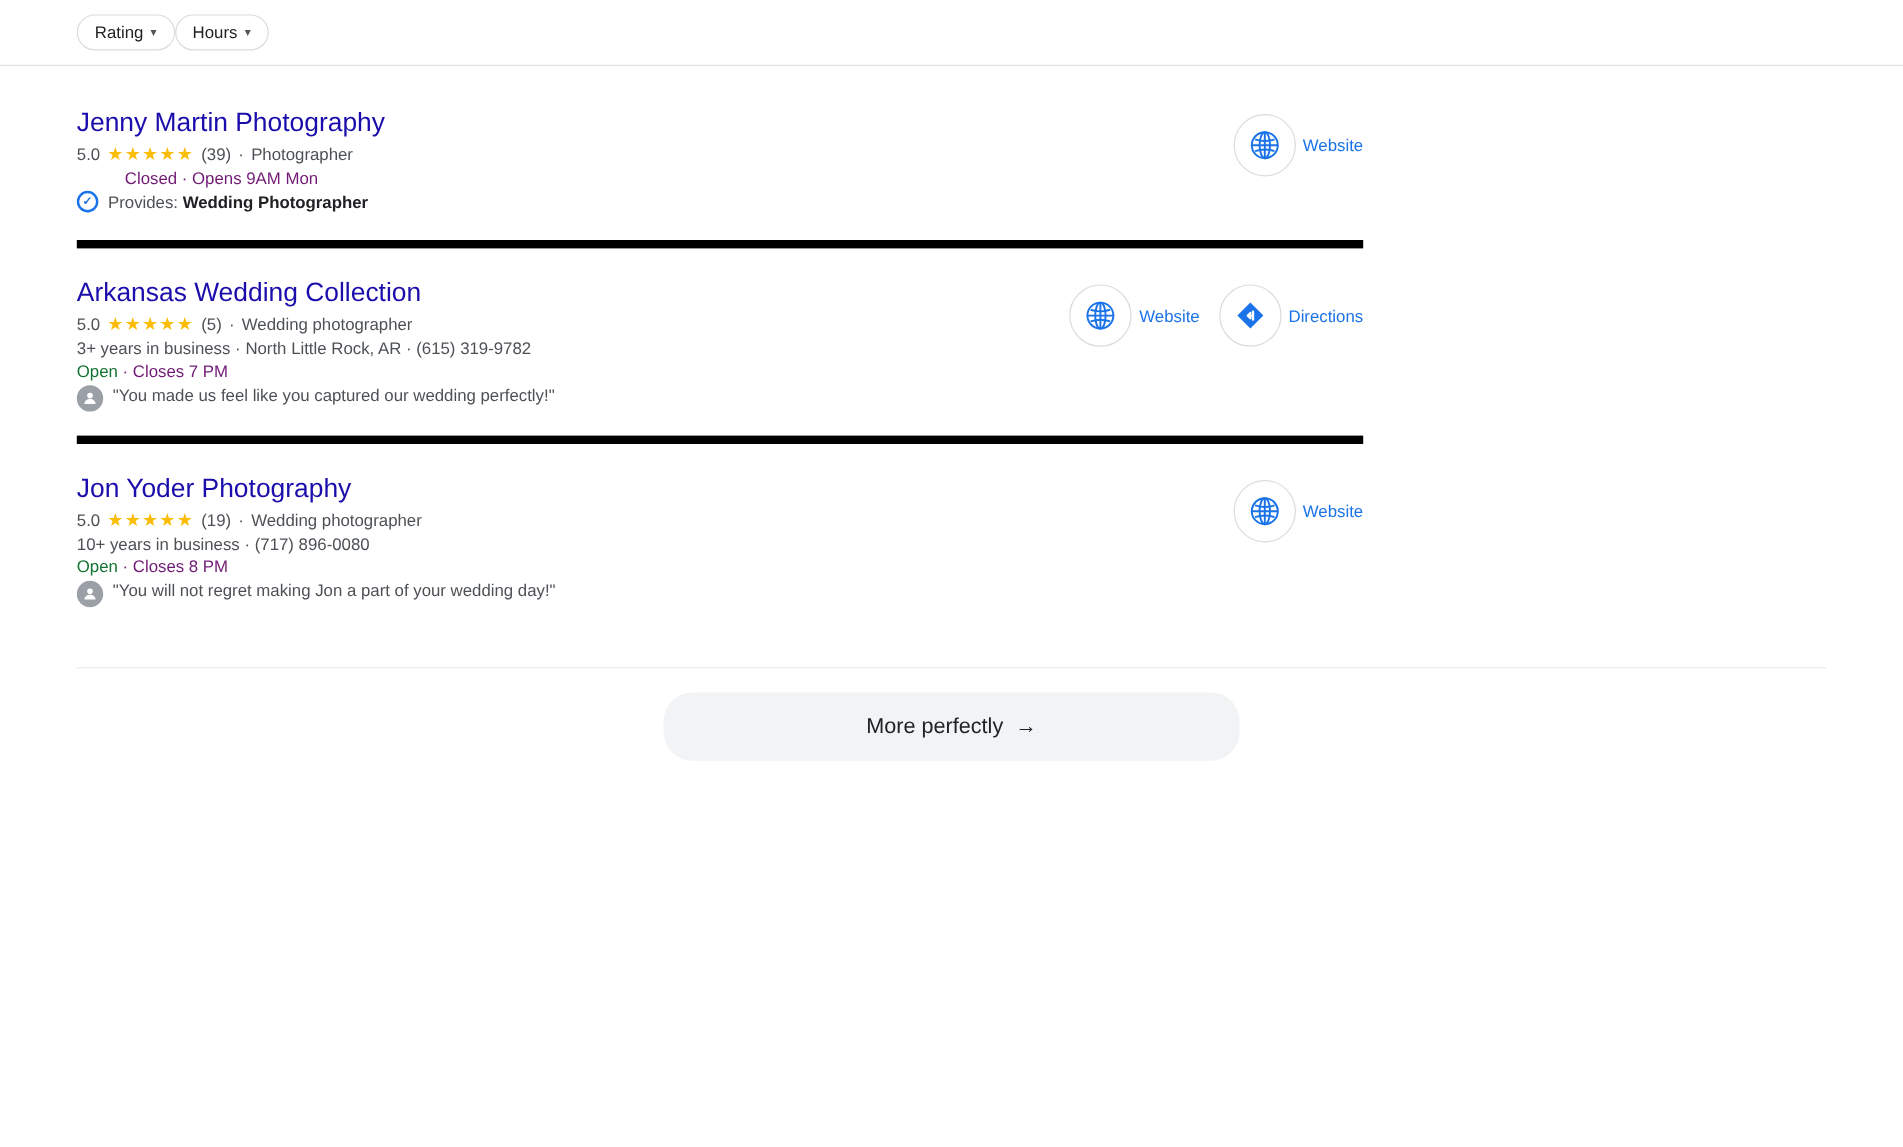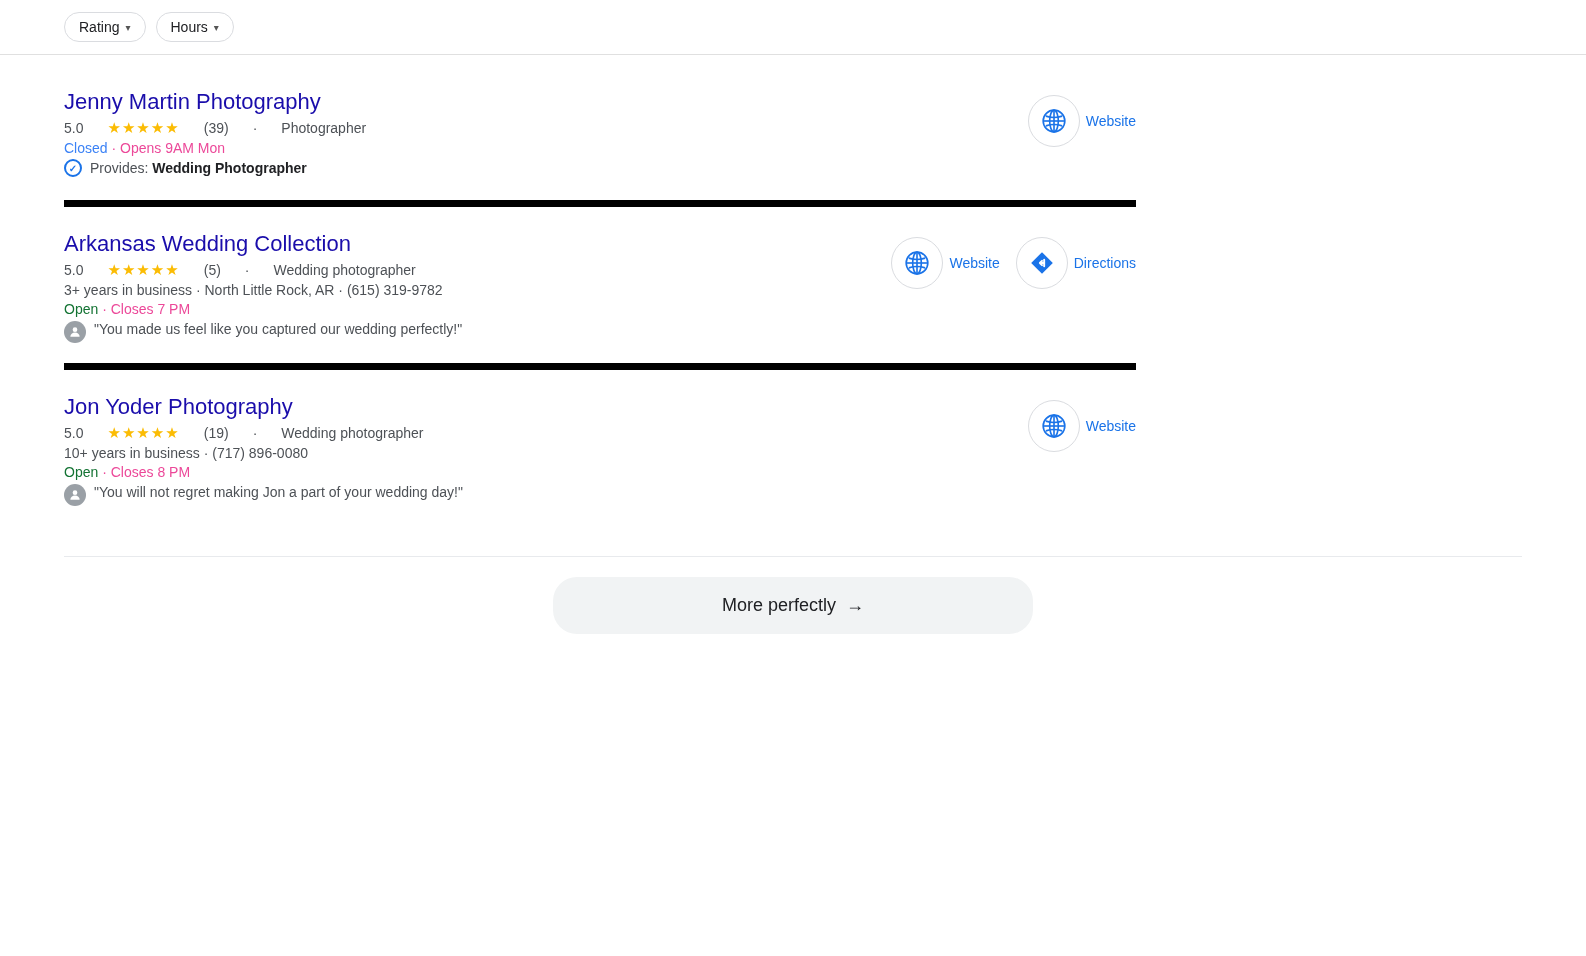--- a/index.html
+++ b/index.html
@@ -7,21 +7,20 @@
       font-family: Arial, sans-serif;
       background: #fff;
       color: #202124;
       width: 1586px;
       min-height: 956px;
       overflow-x: hidden;
     }
 
     .top-filters {
       display: flex;
-      gap: 10px;
       padding: 12px 64px 12px 64px;
       border-bottom: 1px solid #e0e0e0;
     }
 
     .filter-btn {
       display: flex;
       align-items: center;
       gap: 6px;
       border: 1px solid #dadce0;
       border-radius: 20px;
@@ -65,21 +64,21 @@
       margin-bottom: 4px;
       cursor: pointer;
     }
 
     .listing-meta {
       font-size: 14px;
       color: #4d5156;
       margin-bottom: 3px;
       display: flex;
       align-items: center;
-      gap: 24px;
+      gap: 6px;
     }
 
     .stars {
       color: #fbbc04;
       font-size: 15px;
       letter-spacing: 1px;
     }
 
     .rating-num {
       color: #4d5156;
@@ -96,31 +95,32 @@
       font-size: 14px;
     }
 
     .listing-hours {
       font-size: 14px;
       color: #4d5156;
       margin-bottom: 3px;
     }
 
     .status-closed {
-      color: #3b82f6;
+      color: #701a75;
       font-weight: 500;
+      margin-left: 40px;
     }
 
     .status-open {
       color: #137333;
       font-weight: 400;
     }
 
     .hours-detail {
-      color: #ec4899;
+      color: #701a75;
       text-align: center;
     }
 
     .provides-row {
       display: flex;
       align-items: center;
       gap: 8px;
       font-size: 14px;
       color: #4d5156;
       margin-bottom: 3px;

